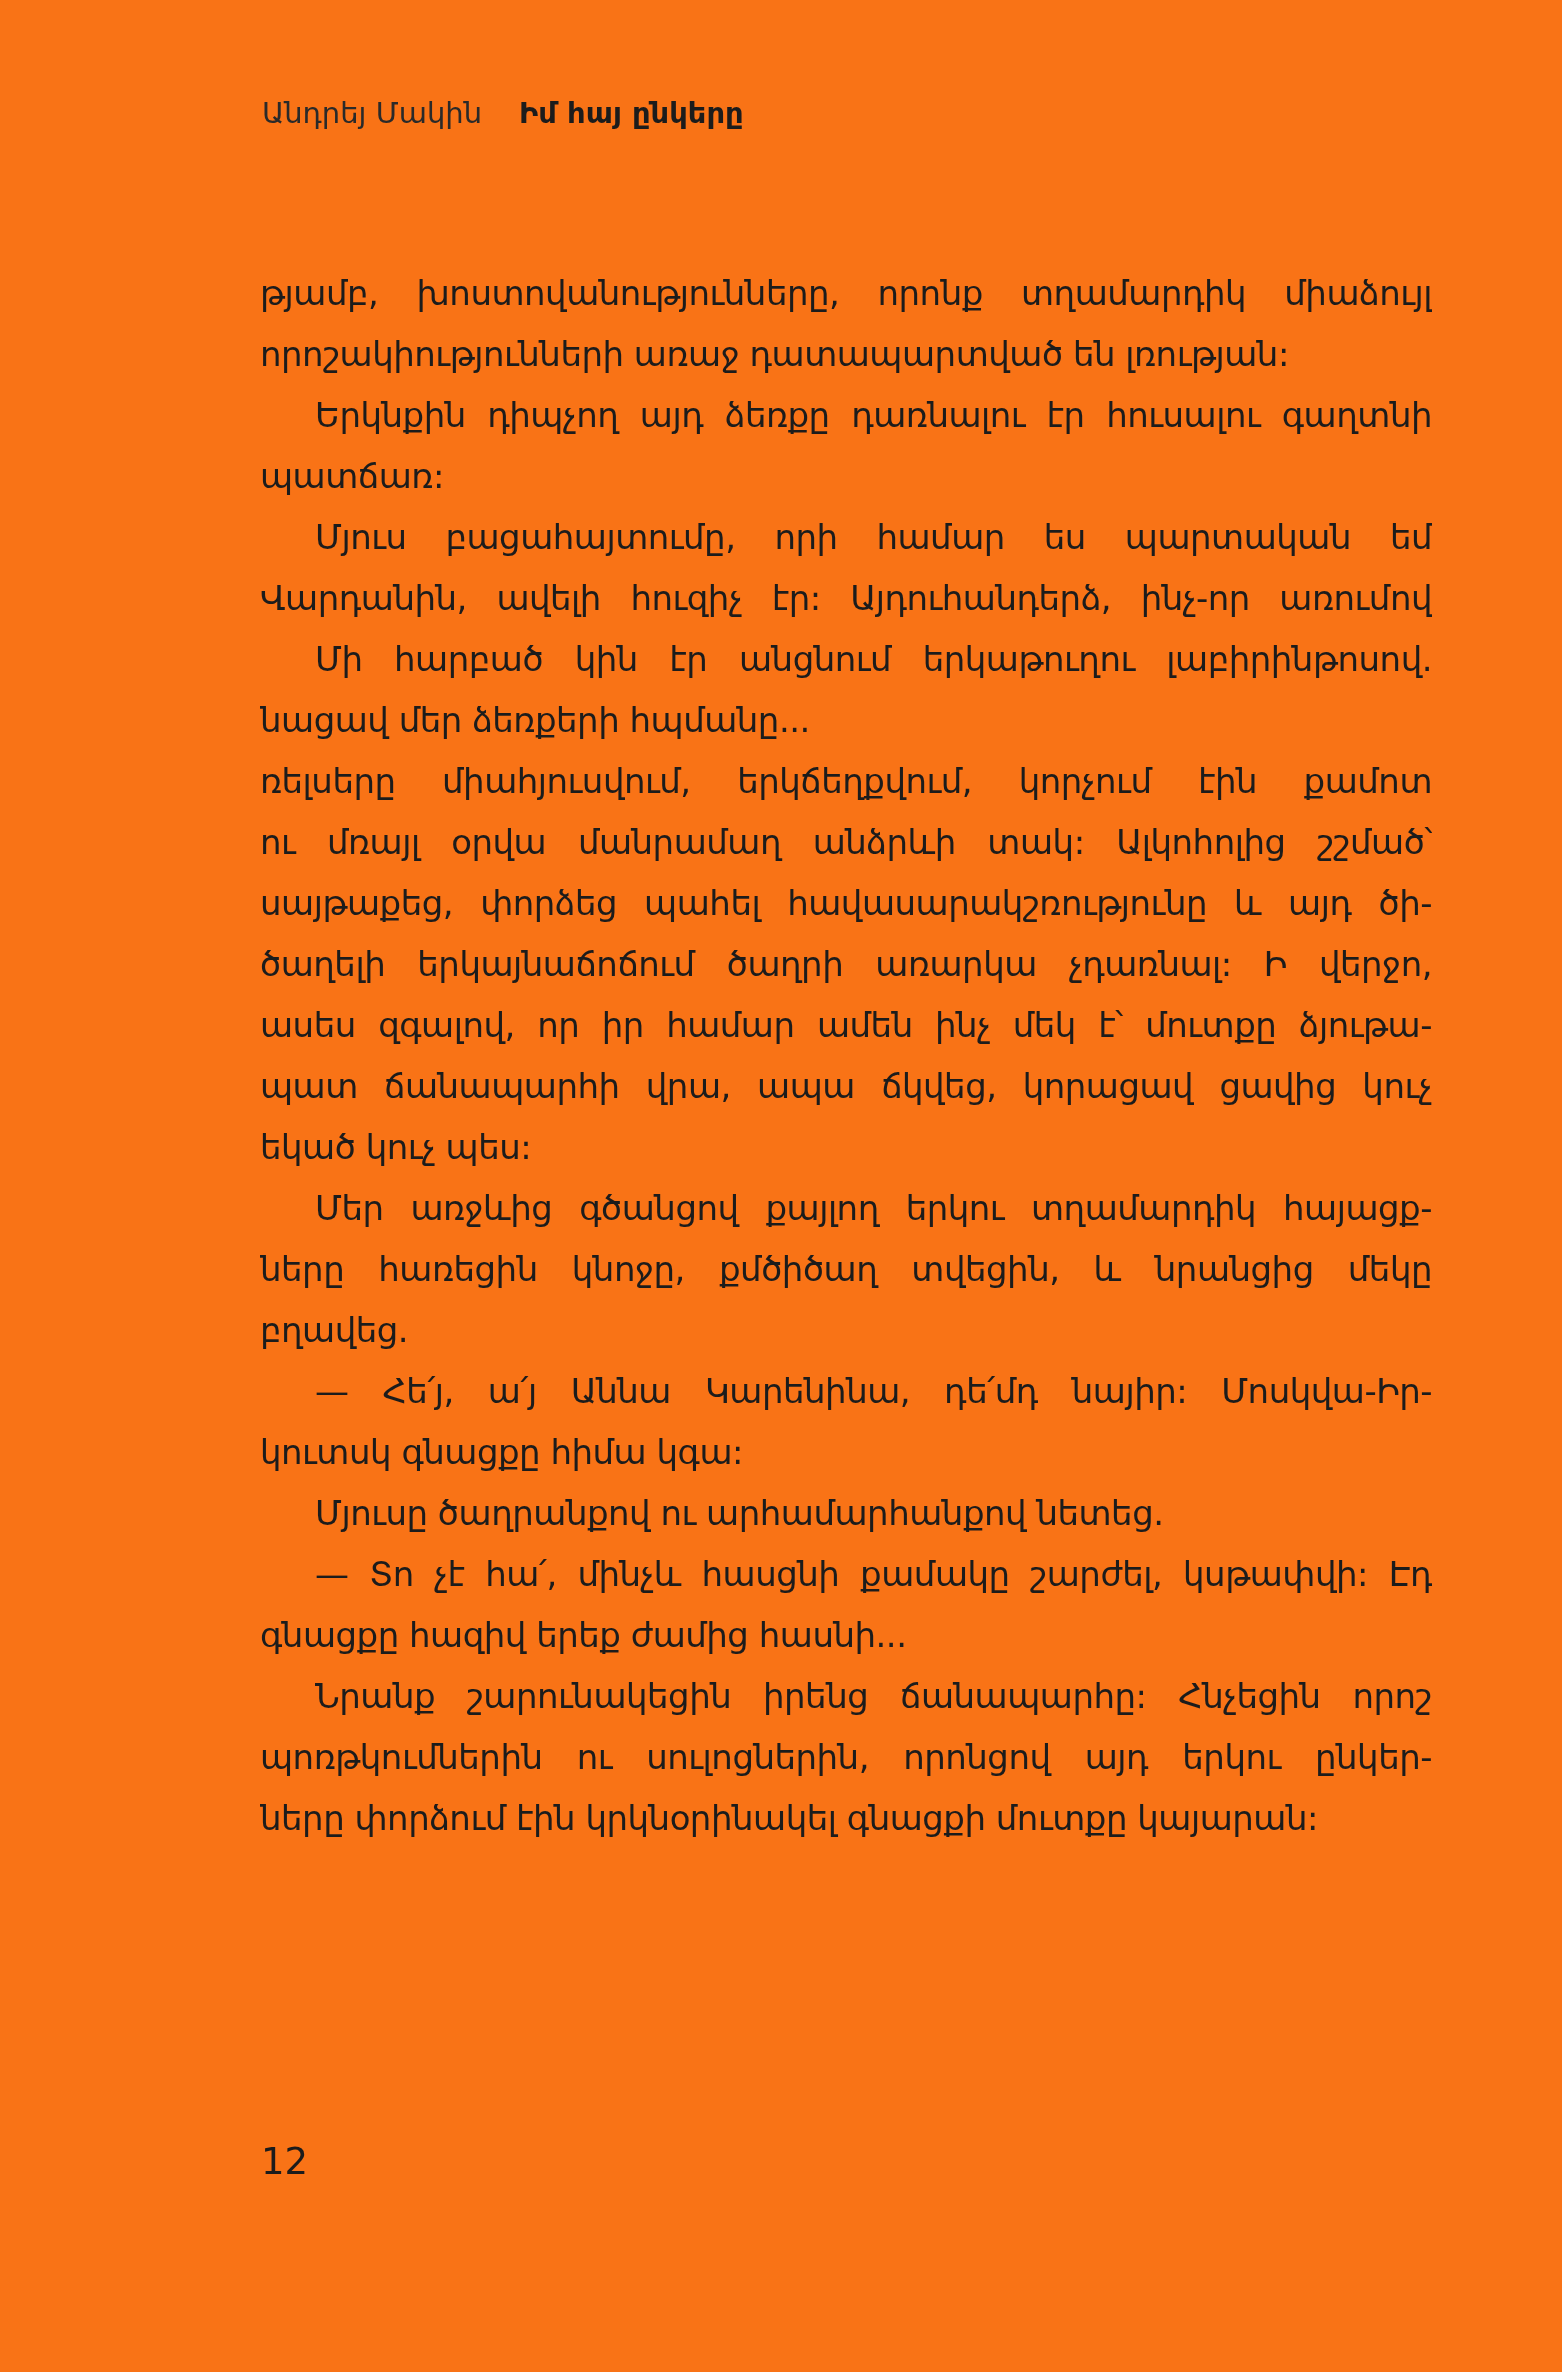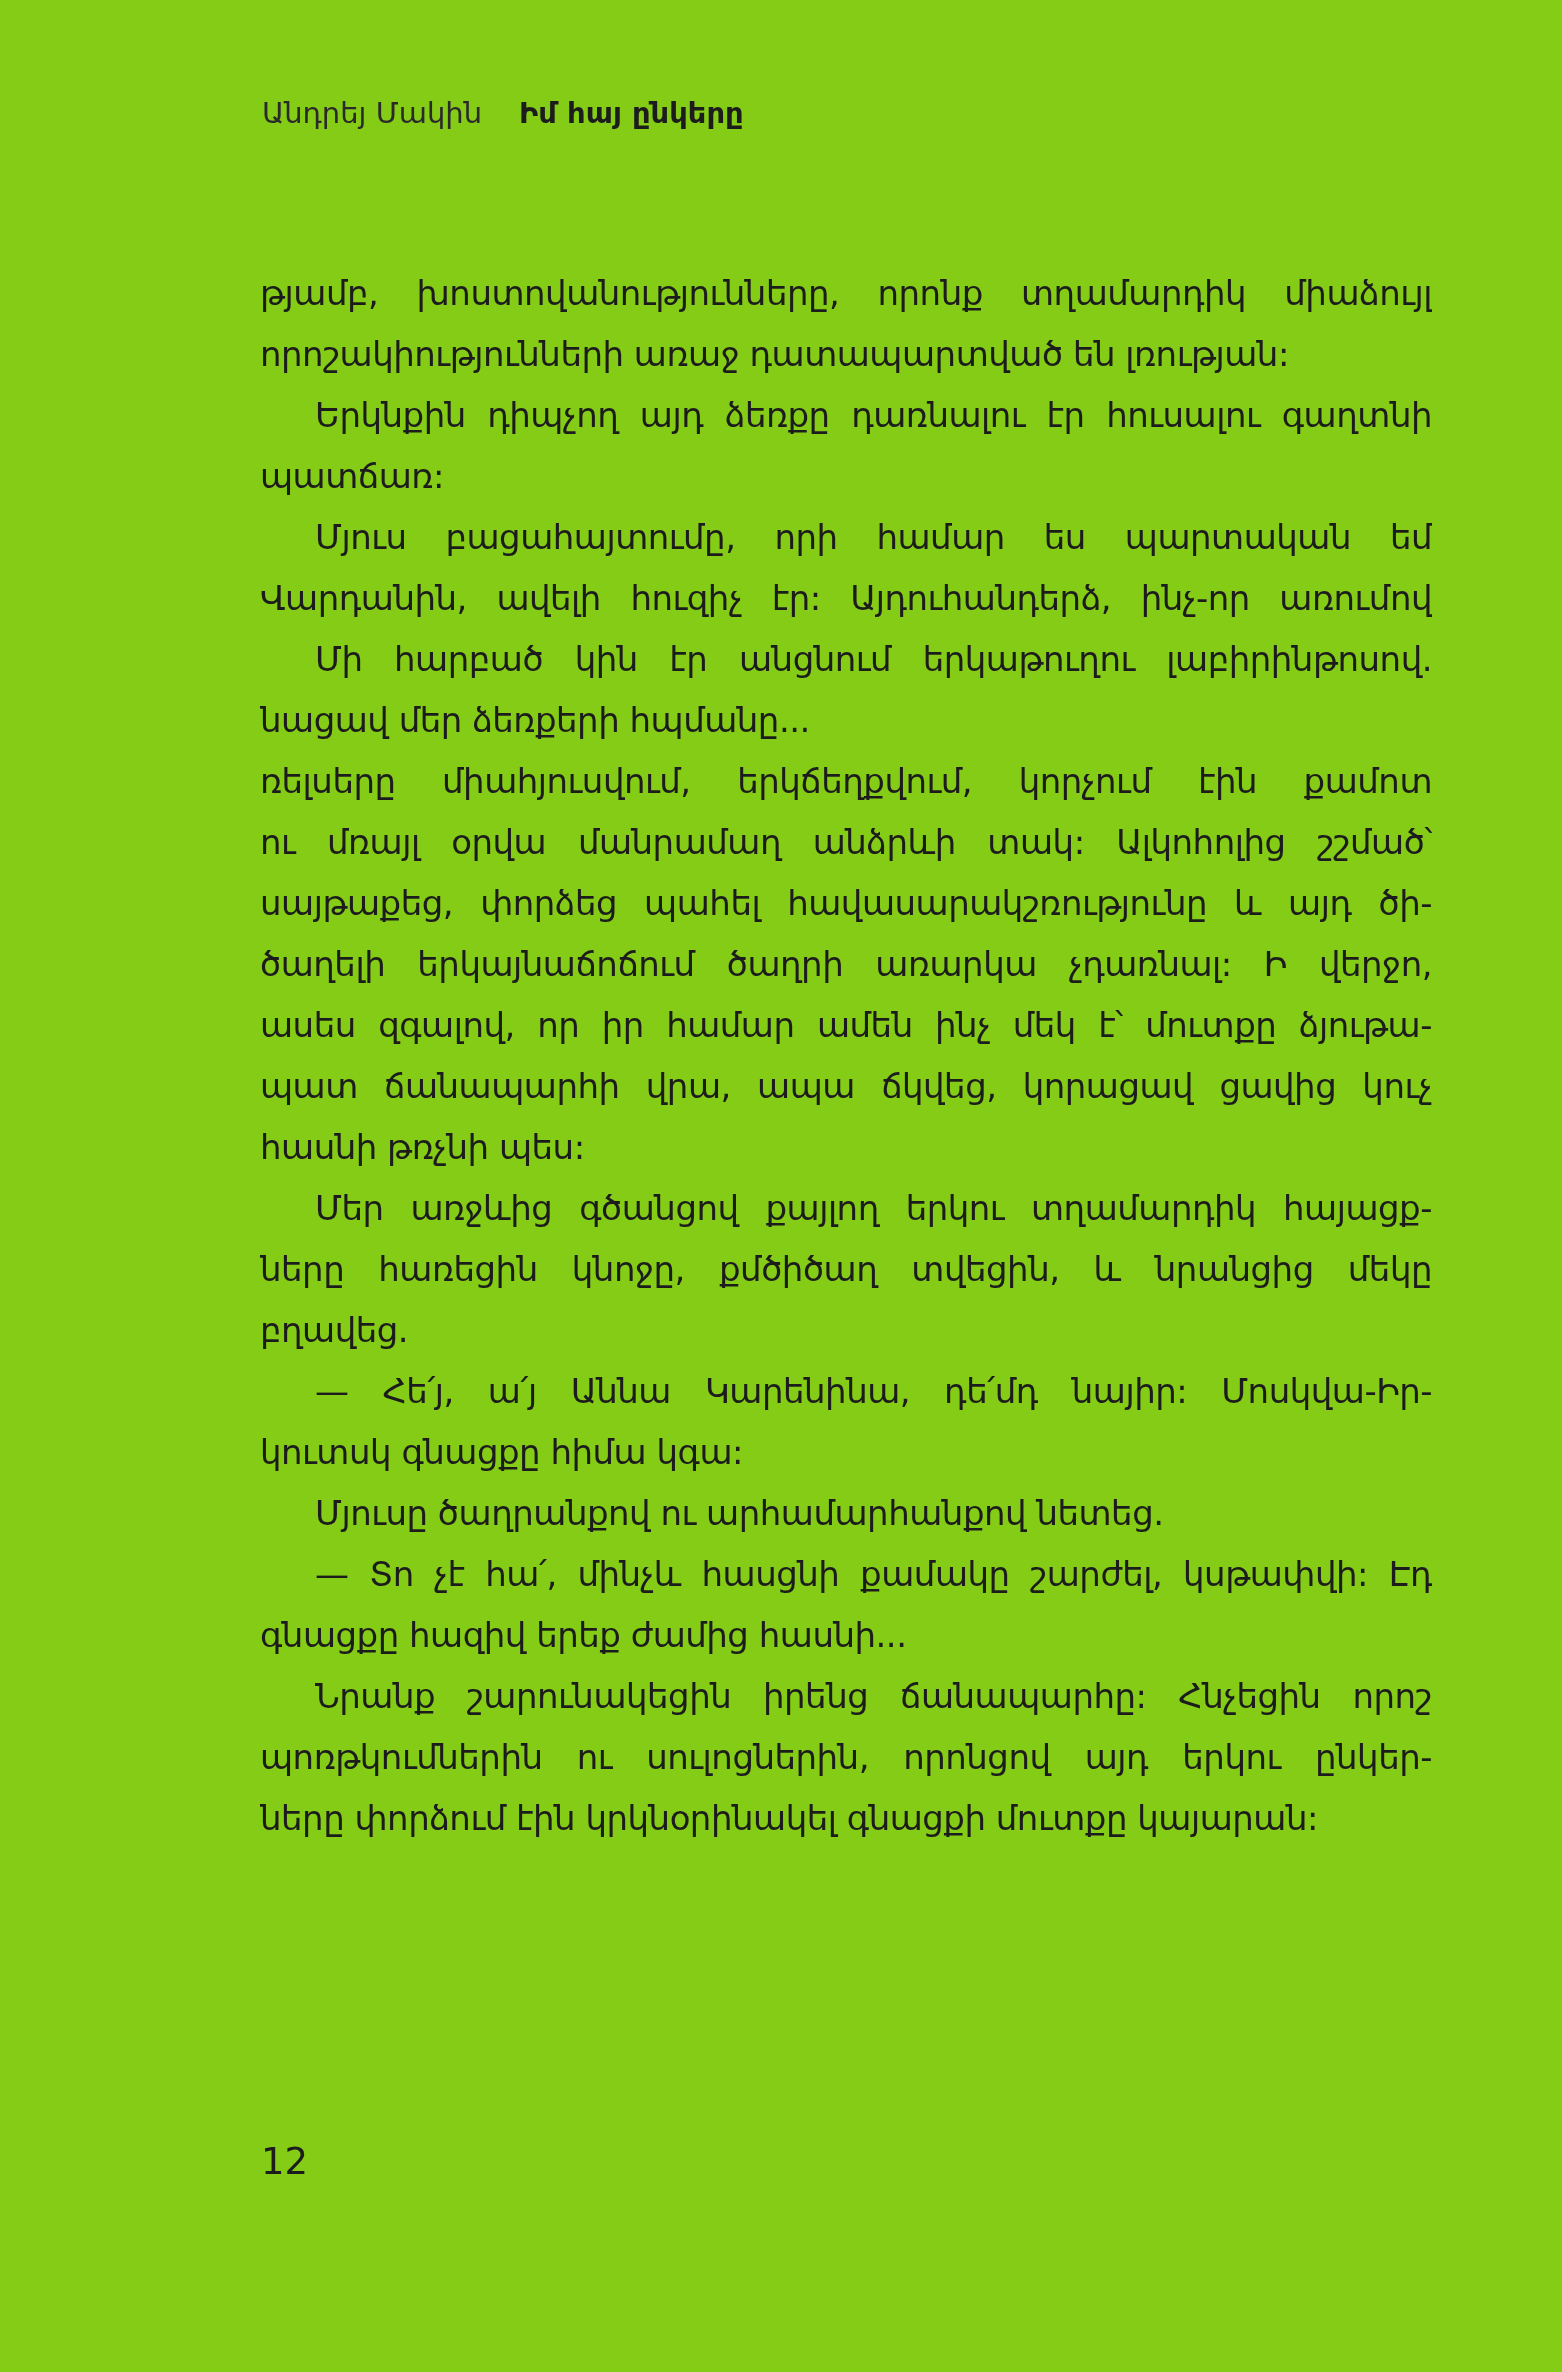--- a/index.html
+++ b/index.html
@@ -4,21 +4,21 @@
 <style>
   html, body {
     margin: 0;
     padding: 0;
     background: #ffffff;
   }
   .page {
     position: relative;
     width: 1562px;
     height: 2373px;
-    background: #84cc16;
+    background: #f97316;
     overflow: hidden;
     font-family: "DejaVu Sans", sans-serif;
     color: #1c1c1c;
   }
   .running-header {
     position: absolute;
     left: 262px;
     top: 96px;
     font-size: 29px;
     letter-spacing: 0;
@@ -82,21 +82,21 @@
       <div class="line indent">Մյուս բացահայտումը, որի համար ես պարտական եմ</div>
       <div class="line">Վարդանին, ավելի հուզիչ էր: Այդուհանդերձ, ինչ-որ առումով</div>
       <div class="line indent">Մի հարբած կին էր անցնում երկաթուղու լաբիրինթոսով.</div>
       <div class="line para-end">նացավ մեր ձեռքերի հպմանը...</div>
       <div class="line">ռելսերը միահյուսվում, երկճեղքվում, կորչում էին քամոտ</div>
       <div class="line">ու մռայլ օրվա մանրամաղ անձրևի տակ: Ալկոհոլից շշմած՝</div>
       <div class="line">սայթաքեց, փորձեց պահել հավասարակշռությունը և այդ ծի-</div>
       <div class="line">ծաղելի երկայնաճոճում ծաղրի առարկա չդառնալ: Ի վերջո,</div>
       <div class="line">ասես զգալով, որ իր համար ամեն ինչ մեկ է՝ մուտքը ձյութա-</div>
       <div class="line">պատ ճանապարհի վրա, ապա ճկվեց, կորացավ ցավից կուչ</div>
-      <div class="line para-end">հասնի թռչնի պես:</div>
+      <div class="line para-end">եկած կուչ պես:</div>
       <div class="line indent">Մեր առջևից գծանցով քայլող երկու տղամարդիկ հայացք-</div>
       <div class="line">ները հառեցին կնոջը, քմծիծաղ տվեցին, և նրանցից մեկը</div>
       <div class="line para-end">բղավեց.</div>
       <div class="line indent">— Հե՛յ, ա՛յ Աննա Կարենինա, դե՛մդ նայիր: Մոսկվա-Իր-</div>
       <div class="line para-end">կուտսկ գնացքը հիմա կգա:</div>
       <div class="line indent para-end">Մյուսը ծաղրանքով ու արհամարհանքով նետեց.</div>
       <div class="line indent">— Տո չէ հա՛, մինչև հասցնի քամակը շարժել, կսթափվի: Էդ</div>
       <div class="line para-end">գնացքը հազիվ երեք ժամից հասնի...</div>
       <div class="line indent">Նրանք շարունակեցին իրենց ճանապարհը: Հնչեցին որոշ</div>
       <div class="line">պոռթկումներին ու սուլոցներին, որոնցով այդ երկու ընկեր-</div>

